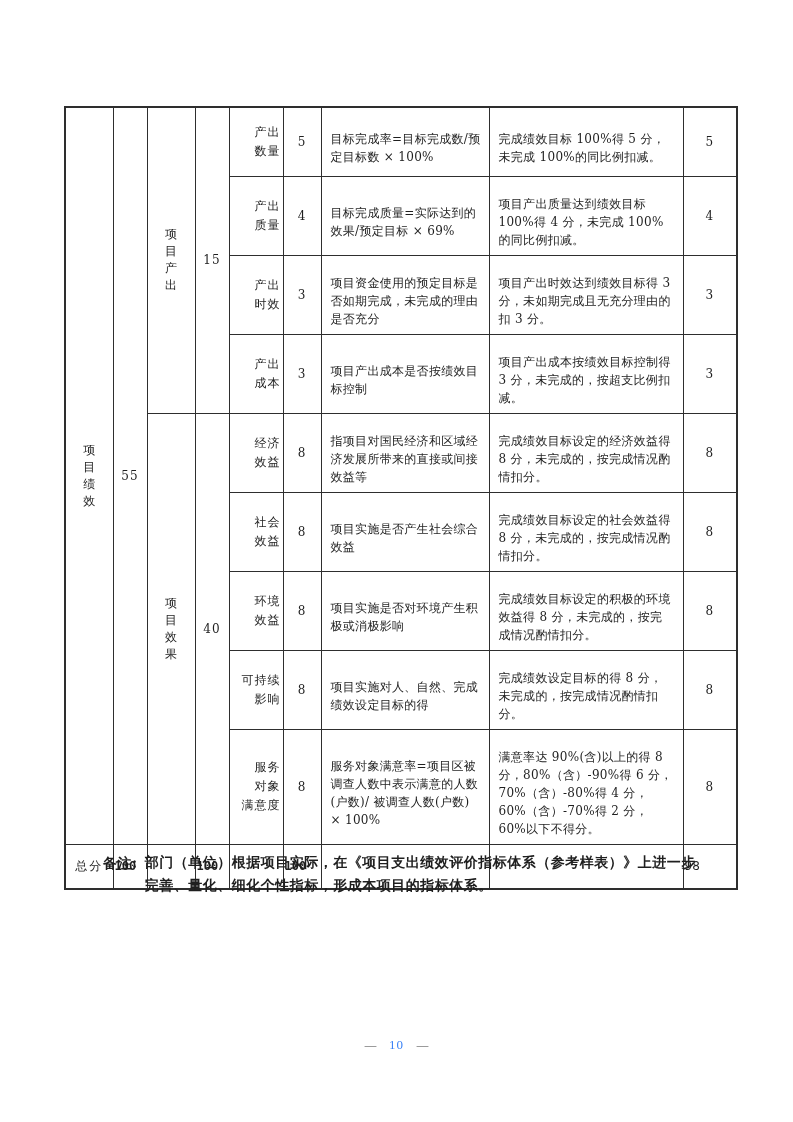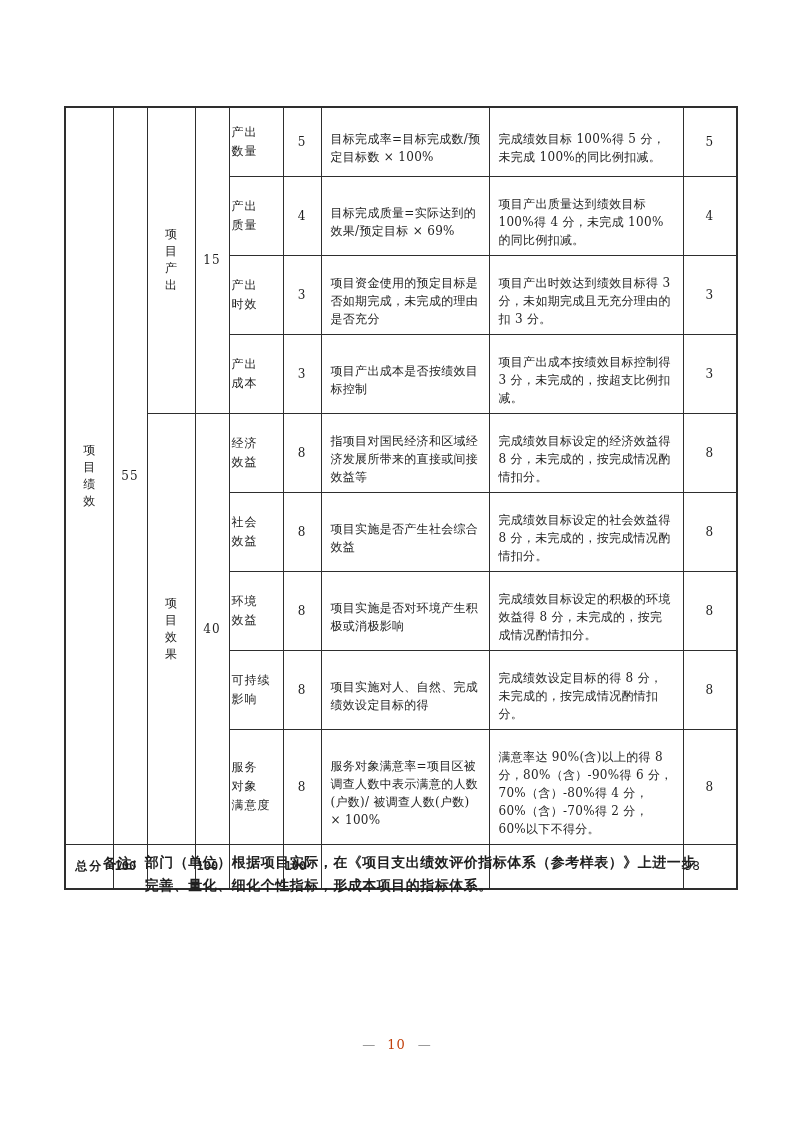--- a/index.html
+++ b/index.html
@@ -26,29 +26,29 @@
   tr.r7{height:76px;} tr.r8{height:77px;} tr.r9{height:84px;}
   tr.r10{height:45px;}
 
   td.vcell{text-align:center;}
   .vtext{
     display:inline-block;white-space:pre-line;
     font-size:12px;line-height:17px;letter-spacing:0;
   }
   td.num{text-align:center;font-size:13px;letter-spacing:1px;}
   td.ind{
-    text-align:left;font-size:12px;line-height:19px;
+    text-align:right;font-size:12px;line-height:19px;
     white-space:pre-line;letter-spacing:1px;padding:2px;margin-left:16px;
   }
   td.txt{
     text-align:left;font-size:12px;line-height:18px;
     padding:18px 8px 6px 9px;letter-spacing:0.3px;
   }
   td.total-label{
-    text-align:center;font-weight:bold;font-size:13px;letter-spacing:2px;
+    text-align:center;font-weight:normal;font-size:13px;letter-spacing:2px;
   }
   td.total-num{
     font-weight:bold;font-size:13px;
     font-family:"DejaVu Sans Mono","Liberation Mono",monospace;
   }
   td.final-score{
     text-align:left;font-size:16px;
     font-family:"DejaVu Sans","Liberation Sans",sans-serif;
     margin-top:46px;
   }
@@ -60,21 +60,21 @@
   }
   .note-label{flex:0 0 auto;}
   .note-text{display:block;width:558px;font-family:Liberation Mono, monospace;}
 
   .footer{
     position:absolute;left:0;top:1037px;width:793px;
     display:flex;justify-content:center;align-items:center;gap:12px;
     font-size:13px;
   }
   .footer .dash{color:#8a8a8a;}
-  .footer .pageno{color:#c2410c;letter-spacing:1px;}
+  .footer .pageno{color:#3b82f6;letter-spacing:1px;font-family:Liberation Serif, serif;}
 </style>
 </head>
 <body>
 
 <div class="page">
 
   <table class="score-table">
     <colgroup>
       <col style="width:48px">
         <col style="width:34px">

